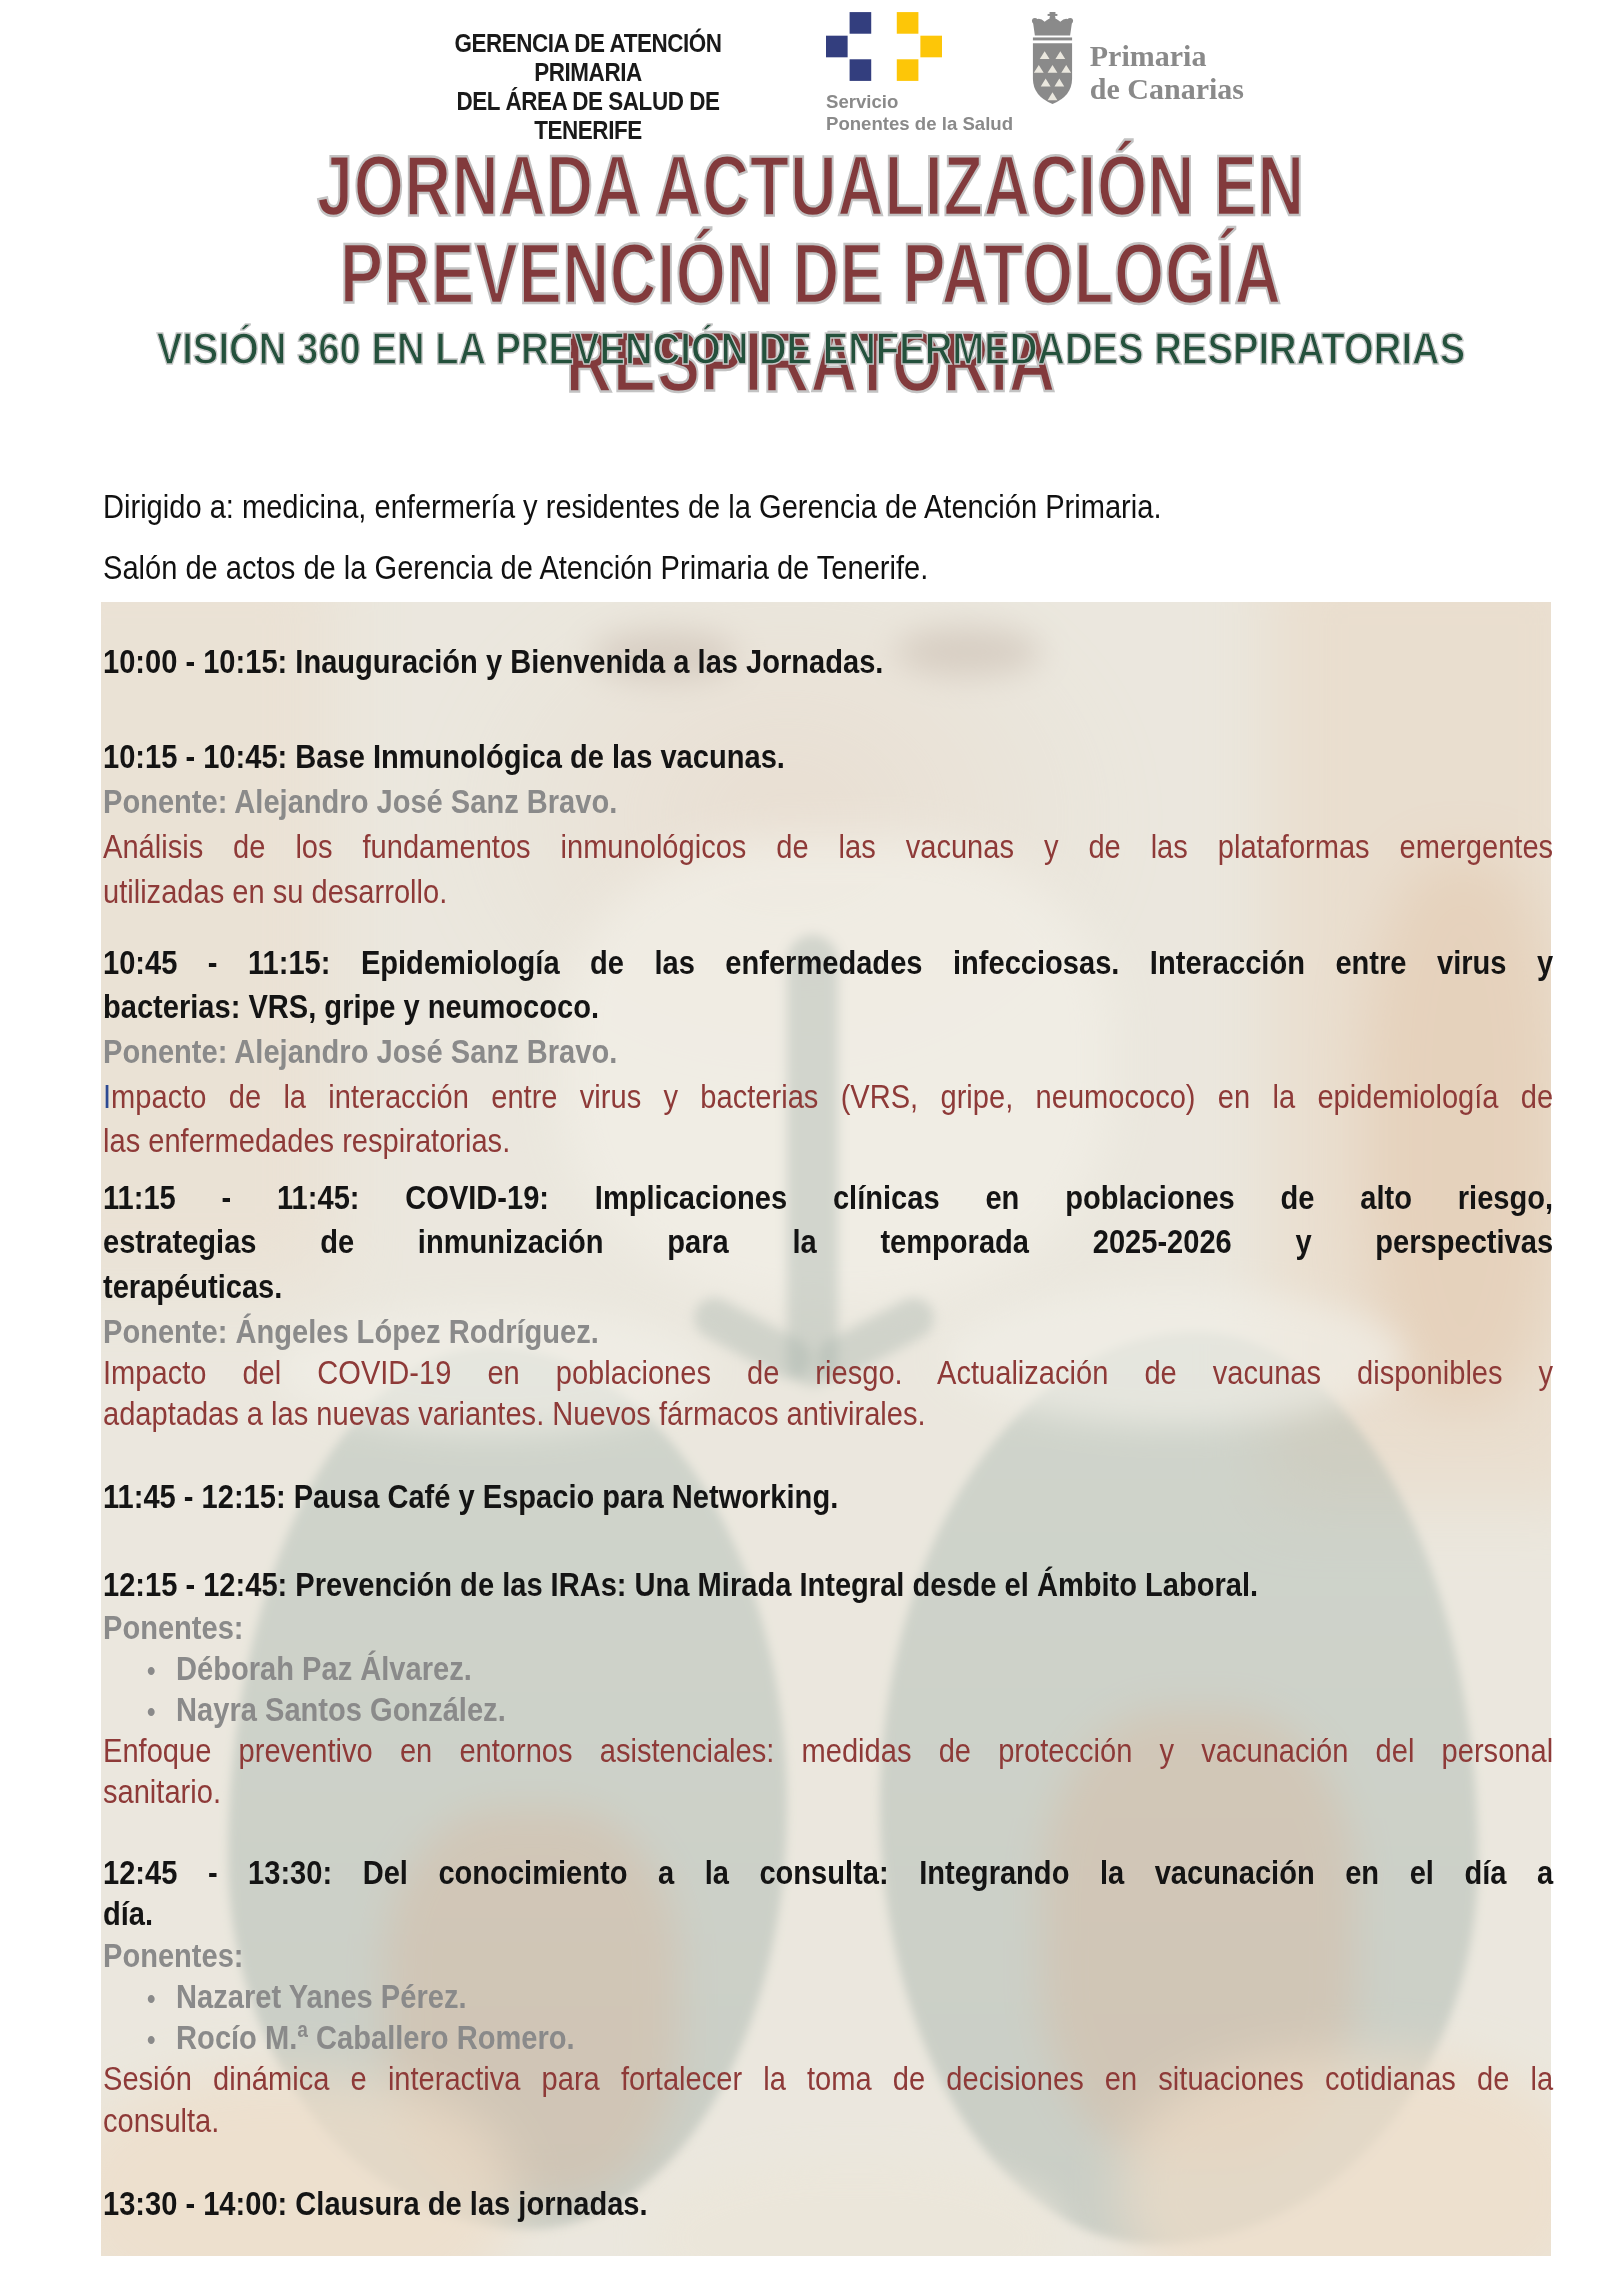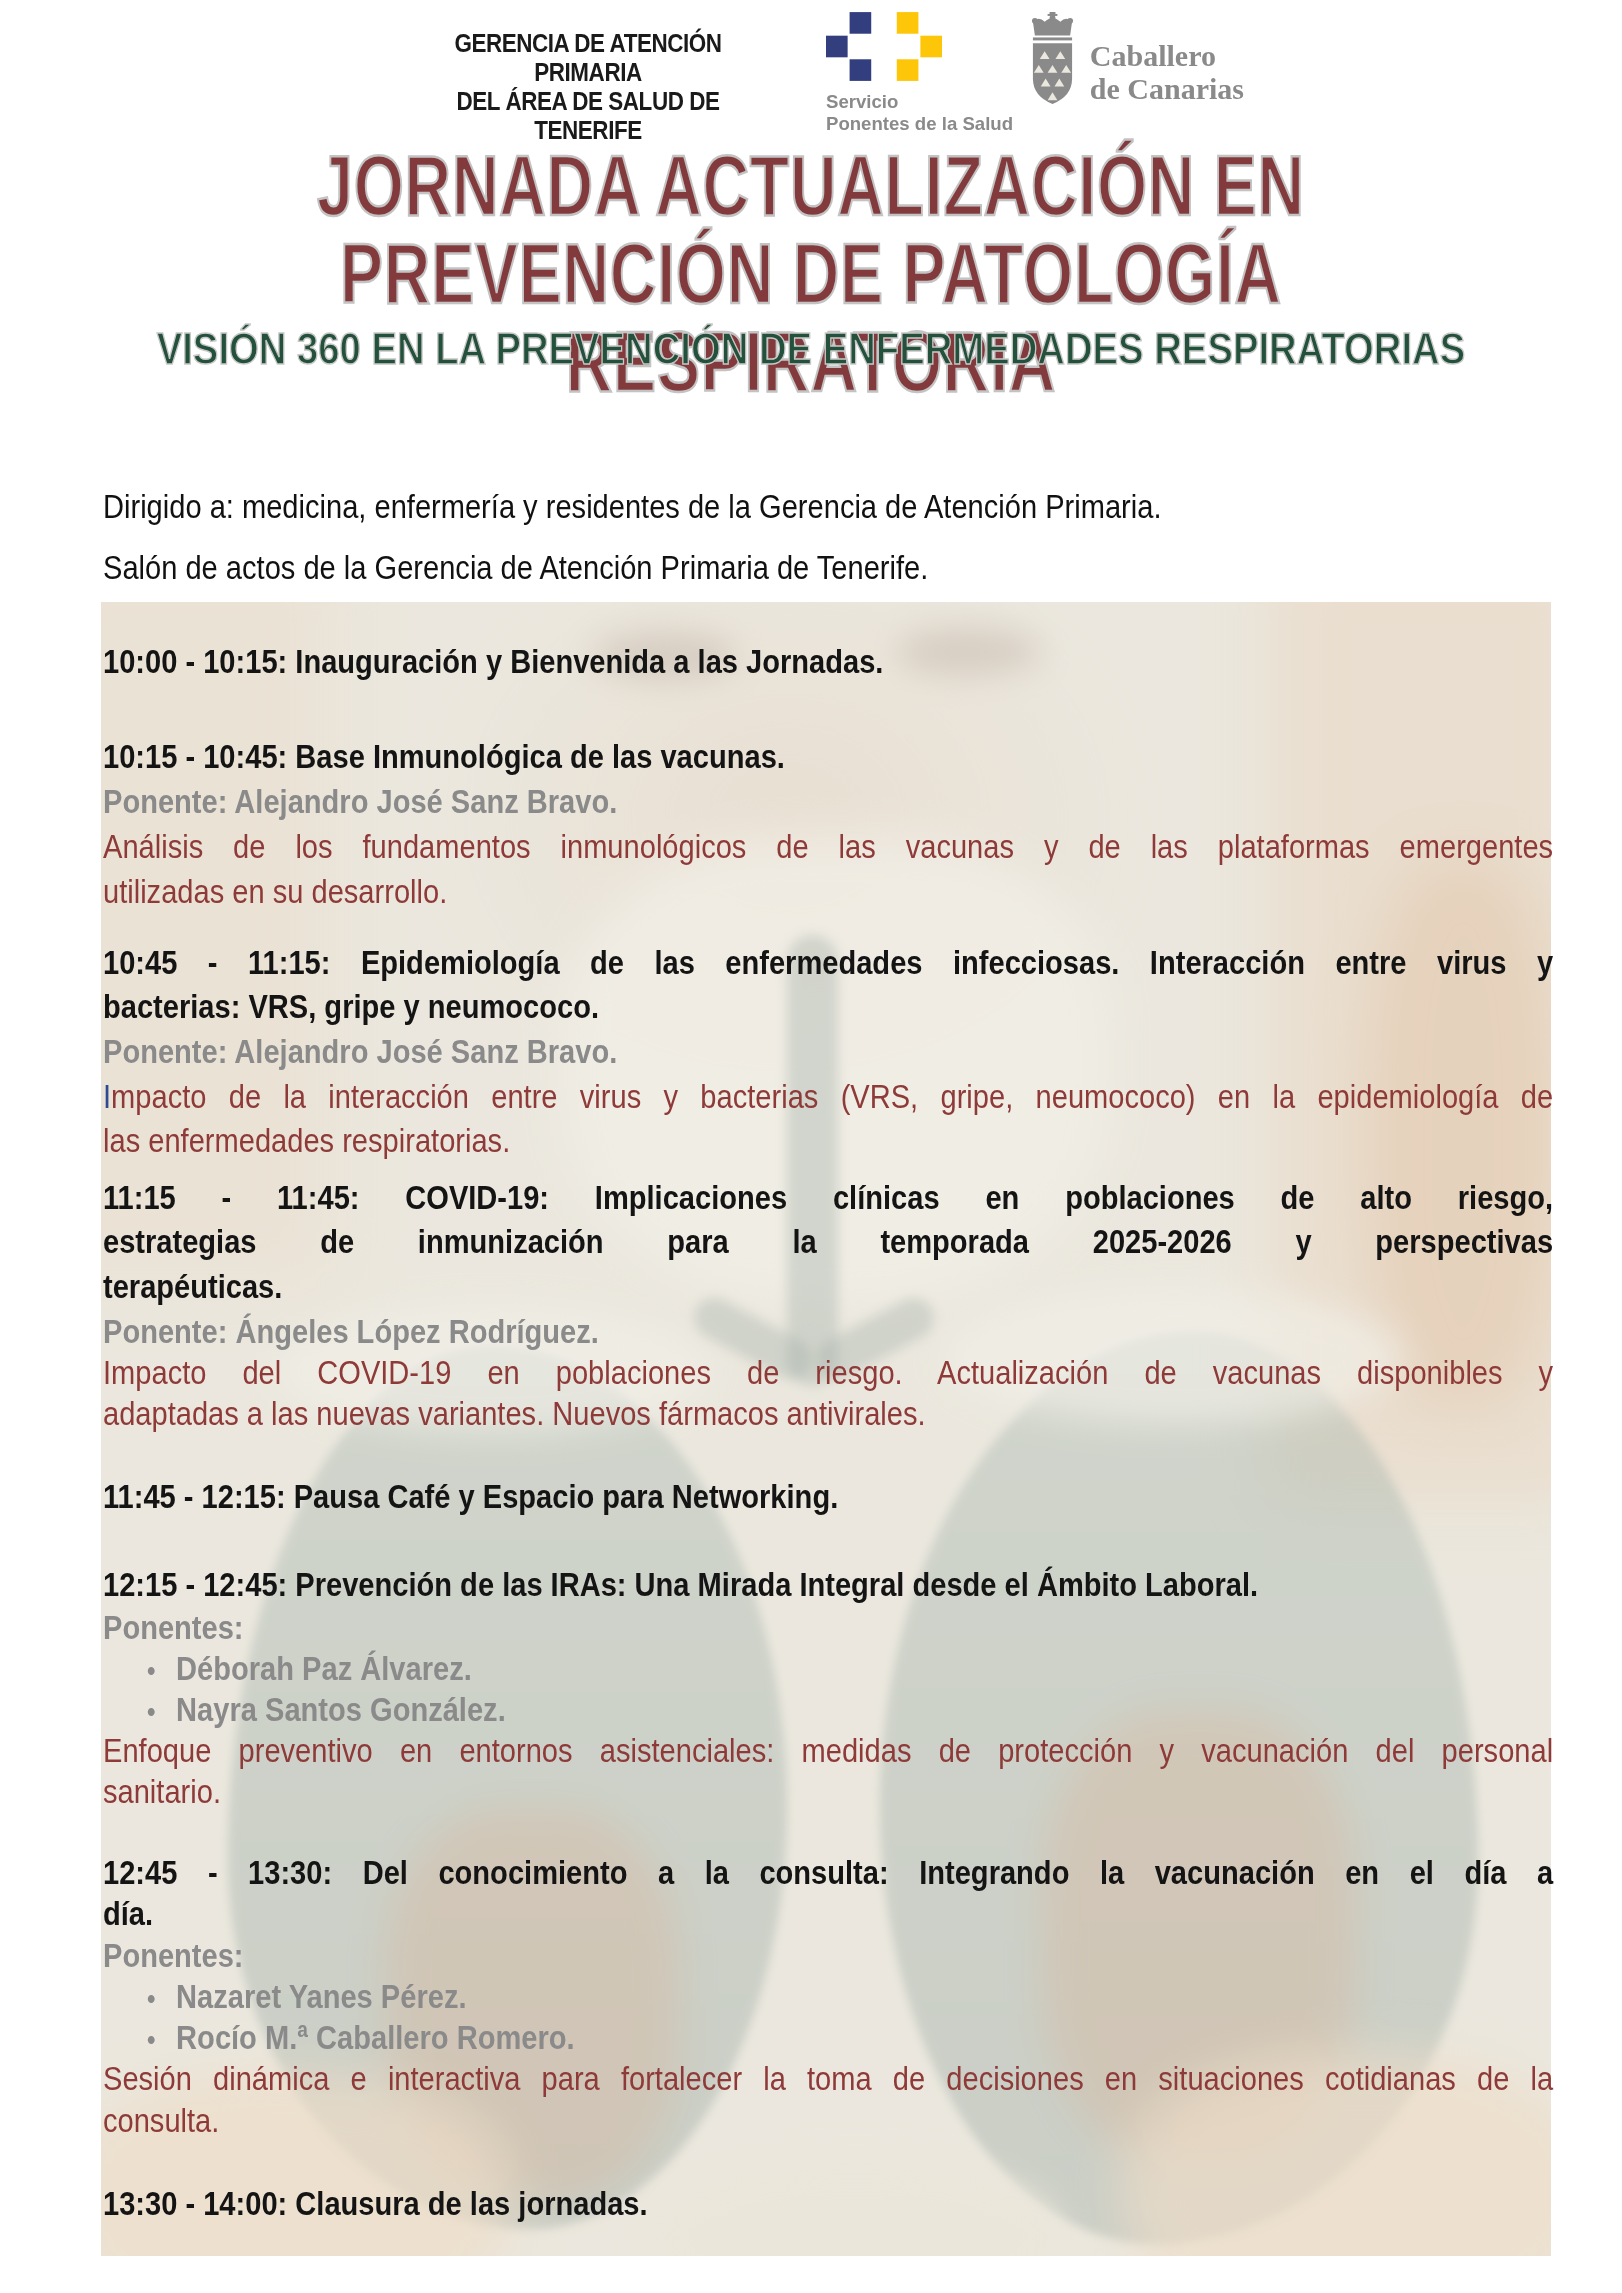--- a/index.html
+++ b/index.html
@@ -121,21 +121,21 @@
           <circle cx="46" cy="9" r="3"></circle>
         <rect x="8" y="26" width="40" height="3"></rect>
         <path d="M8 32 h40 v36 q0 18 -20 26 q-20 -8 -20 -26 z"></path>
         <path d="M20 40 l5 8 h-10 z M36 40 l5 8 h-10 z" fill="#eae7de"></path>
         <path d="M14 54 l5 8 h-10 z M28 54 l5 8 h-10 z M42 54 l5 8 h-10 z" fill="#eae7de"></path>
         <path d="M21 68 l5 8 h-10 z M35 68 l5 8 h-10 z" fill="#eae7de"></path>
         <path d="M28 82 l5 8 h-10 z" fill="#eae7de"></path>
       </svg>
     </span>
     <div class="gob-text">
-      <div>Caballero</div>
+      <div>Primaria</div>
       <div>de Canarias</div>
     </div>
   </div>
 
   <div class="title l1">JORNADA ACTUALIZACIÓN EN</div>
   <div class="title l2">PREVENCIÓN DE PATOLOGÍA RESPIRATORIA</div>
   <div class="subtitle">VISIÓN 360 EN LA PREVENCIÓN DE ENFERMEDADES RESPIRATORIAS</div>
 
   <div class="intro">
     <div class="il i1">Dirigido a: medicina, enfermería y residentes de la Gerencia de Atención Primaria.</div>

